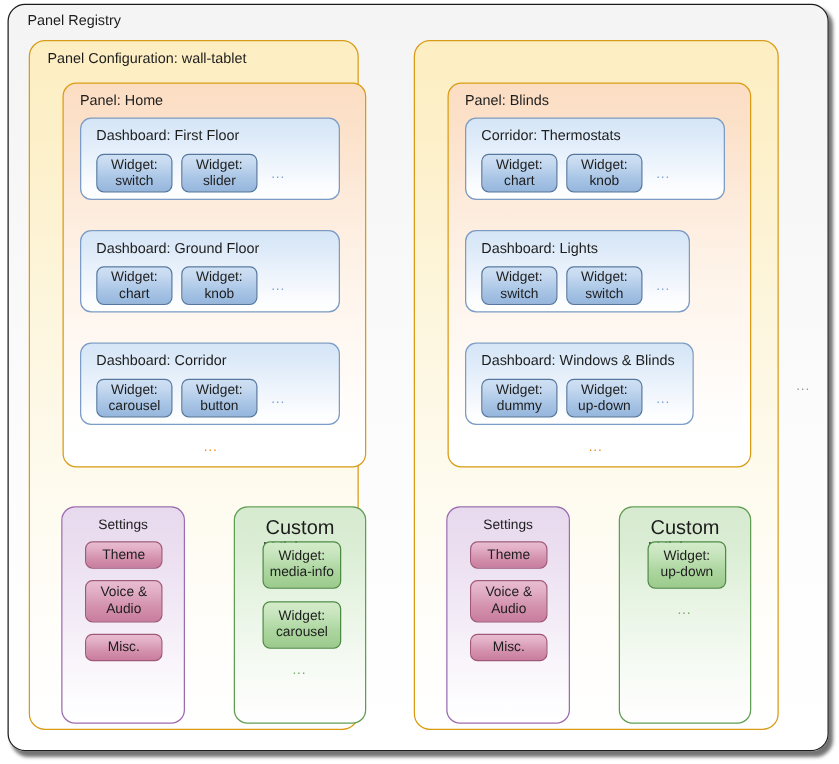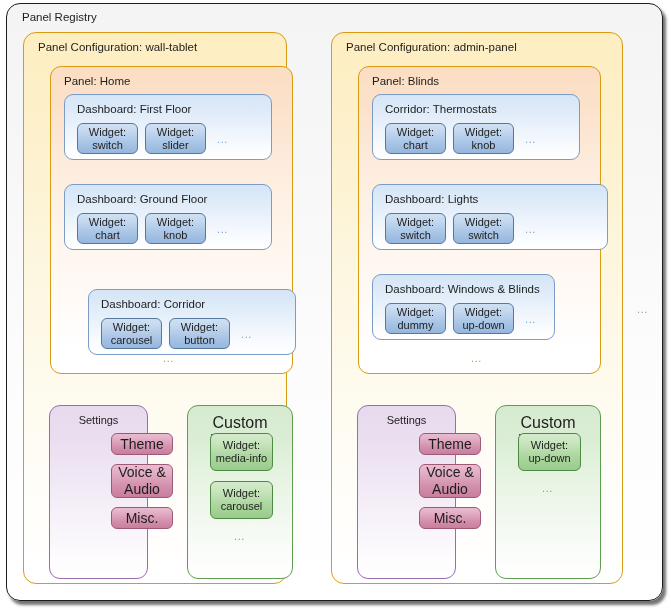--- a/index.html
+++ b/index.html
@@ -137,26 +137,25 @@
   .setting-btn {
     position: absolute;
     box-sizing: border-box;
     border: 1.1px solid #a05878;
     border-radius: 6px;
     background: linear-gradient(to bottom, #e9bcd0 0%, #e2afc6 24%, #d492ae 62%, #c97d9e 100%);
     display: flex;
     flex-direction: column;
     align-items: center;
     justify-content: center;
-    font-size: 14px;
+    font-size: 11px;
     color: #1d1d1d;
     line-height: 1.18;
     text-align: center;
     white-space: nowrap;
-    margin-left: 43px;
   }
 
   
   .custom {
     position: absolute;
     box-sizing: border-box;
     border: 1.2px solid #5f9e52;
     border-radius: 11px;
     background: linear-gradient(to bottom, #d6ead0 0%, #dbeed5 20%, #eaf5e6 48%, #f5faf3 72%, #fcfdfb 90%, #ffffff 100%);
   }
@@ -221,21 +220,21 @@
           <span class="wline">Widget:</span>
           <span class="wline">chart</span>
         </div>
         <div class="widget" style="left:80px; top:28px; width:61px; height:31px;">
           <span class="wline">Widget:</span>
           <span class="wline">knob</span>
         </div>
         <div class="ell ell-blue" style="left:152px; top:39px;">...</div>
       </div>
 
-      <div class="dashboard" style="left:13px; top:222px; width:208px; height:66px;margin-left:24px;">
+      <div class="dashboard" style="left:13px; top:207px; width:208px; height:66px;">
         <div class="dashboard-title">Dashboard: Corridor</div>
         <div class="widget" style="left:12px; top:28px; width:61px; height:31px;">
           <span class="wline">Widget:</span>
           <span class="wline">carousel</span>
         </div>
         <div class="widget" style="left:80px; top:28px; width:61px; height:31px;">
           <span class="wline">Widget:</span>
           <span class="wline">button</span>
         </div>
         <div class="ell ell-blue" style="left:152px; top:39px;">...</div>
@@ -267,40 +266,39 @@
       <div class="custom-widget" style="left:22px; top:75px; width:63px; height:38px;">
         <span class="wline">Widget:</span>
         <span class="wline">carousel</span>
       </div>
       <div class="ell ell-green" style="left:46px; top:125px;">...</div>
     </div>
   </div>
 
   <div class="panel-config" style="left:324px; top:28px; width:292px; height:552px;">
 
-    <div class="panel-config-title">Panel Configuration: admin-panel</div>
 
     <div class="panel" style="left:26px; top:33px; width:243px; height:308px;">
 
       <div class="panel-title">Panel: Blinds</div>
 
       <div class="dashboard" style="left:13px; top:27px; width:208px; height:66px;">
         <div class="dashboard-title">Corridor: Thermostats</div>
         <div class="widget" style="left:12px; top:28px; width:61px; height:31px;">
           <span class="wline">Widget:</span>
           <span class="wline">chart</span>
         </div>
         <div class="widget" style="left:80px; top:28px; width:61px; height:31px;">
           <span class="wline">Widget:</span>
           <span class="wline">knob</span>
         </div>
         <div class="ell ell-blue" style="left:152px; top:39px;">...</div>
       </div>
 
-      <div class="dashboard" style="left:13px; top:117px; width:236px; height:66px;">
+      <div class="dashboard" style="left:13px; top:117px; width:180px; height:66px;">
         <div class="dashboard-title">Dashboard: Lights</div>
         <div class="widget" style="left:12px; top:28px; width:61px; height:31px;">
           <span class="wline">Widget:</span>
           <span class="wline">switch</span>
         </div>
         <div class="widget" style="left:80px; top:28px; width:61px; height:31px;">
           <span class="wline">Widget:</span>
           <span class="wline">switch</span>
         </div>
         <div class="ell ell-blue" style="left:152px; top:39px;">...</div>

